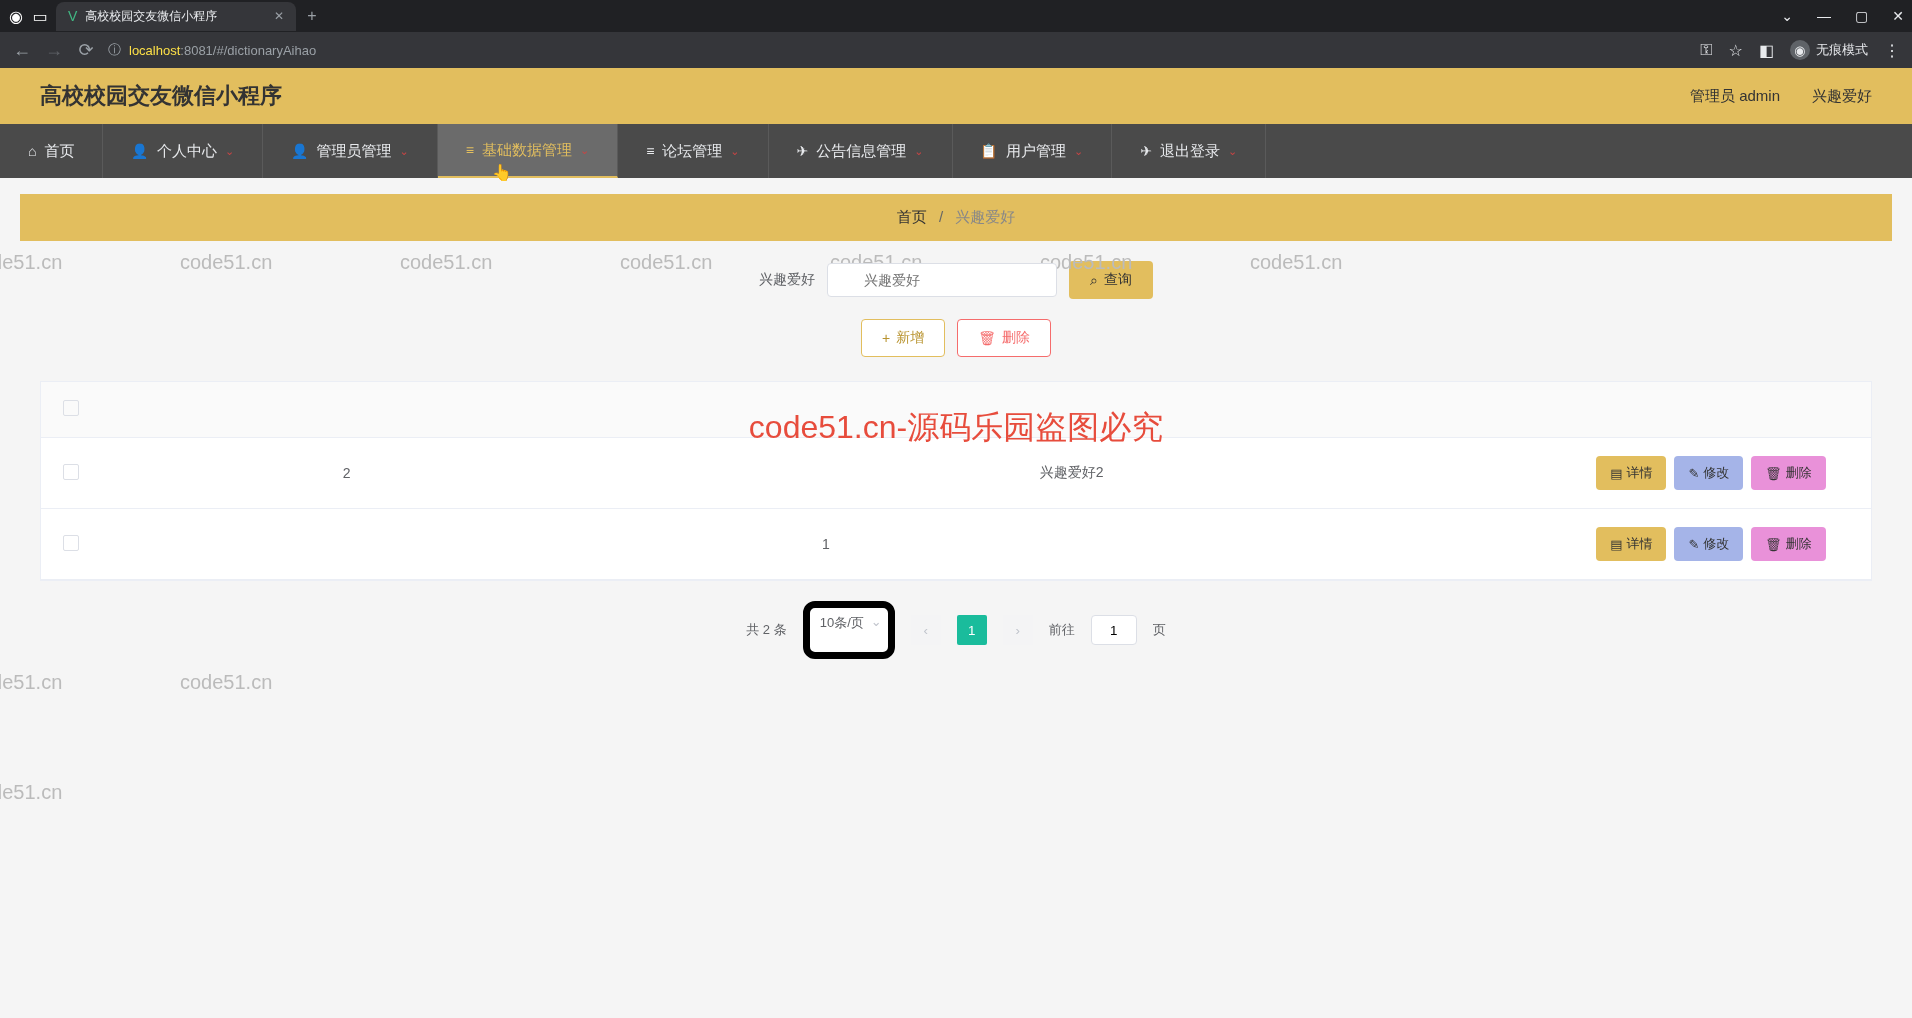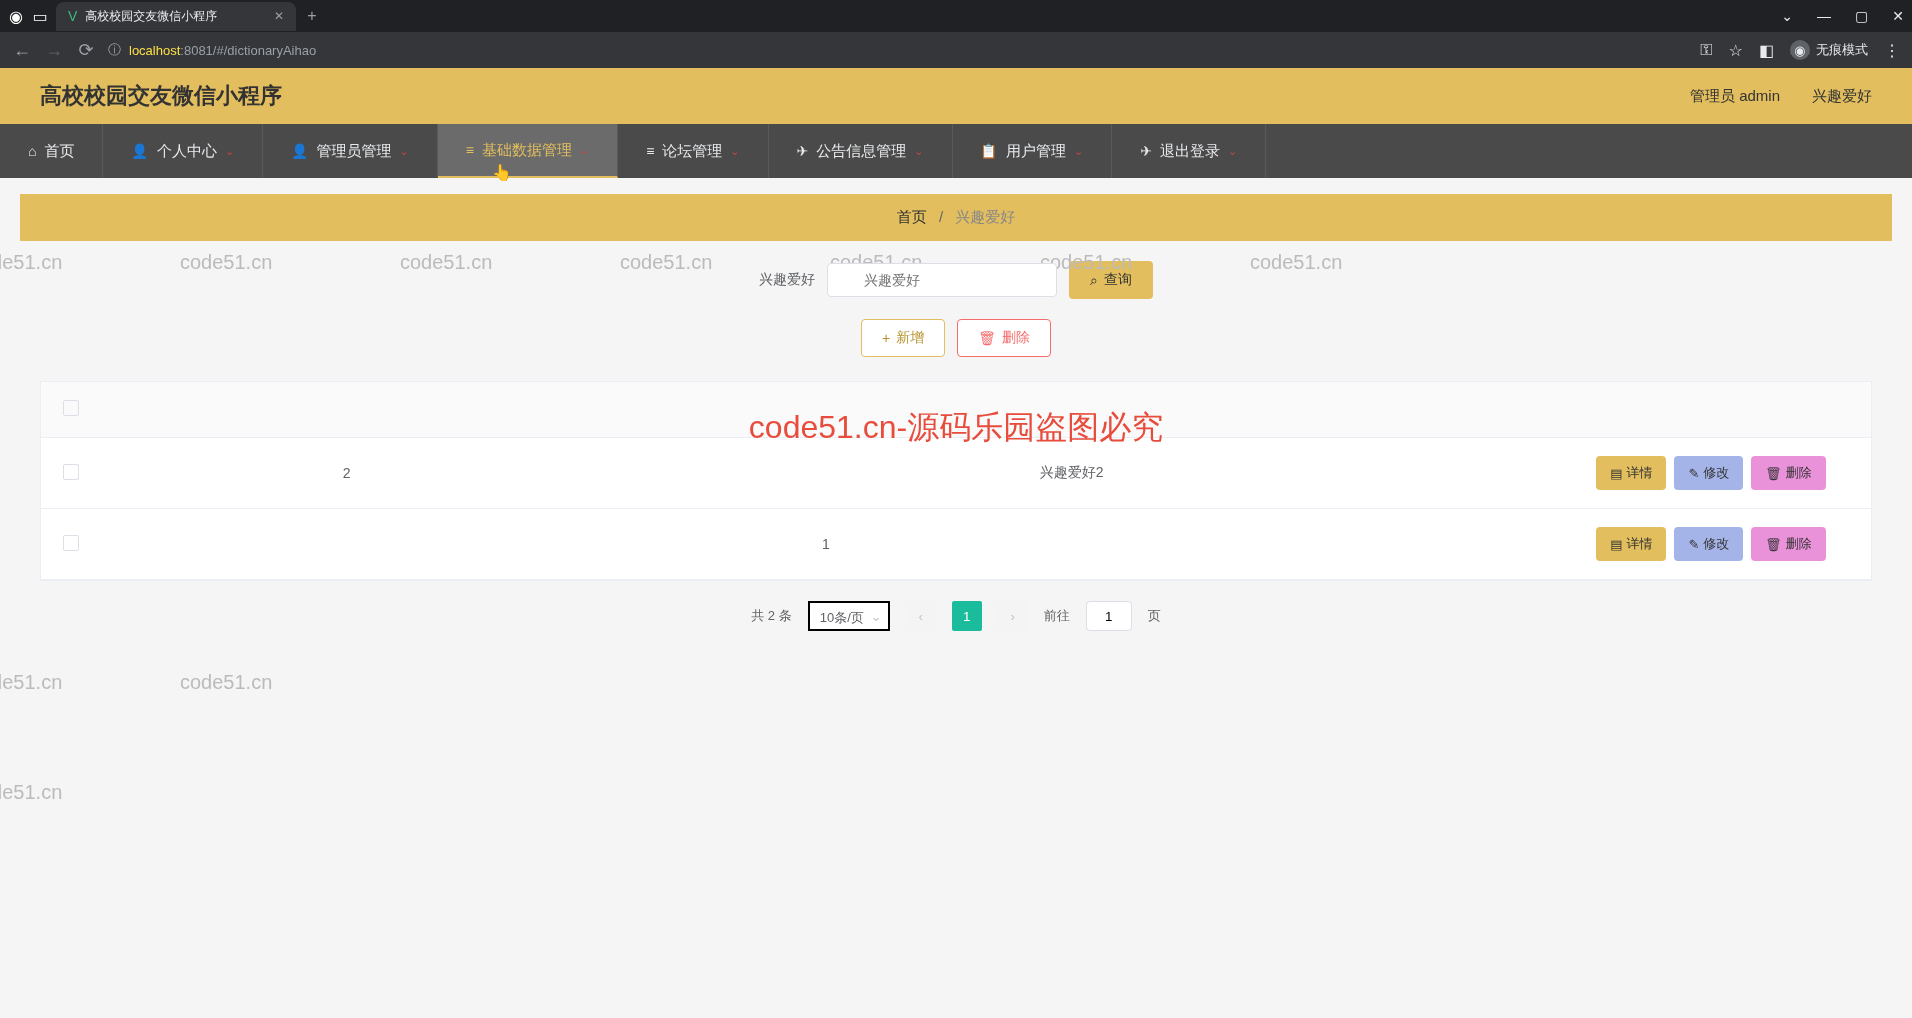--- a/index.html
+++ b/index.html
@@ -51,21 +51,21 @@
 .col-ops{width:320px}
 .sort-ico{color:#c0c4cc;font-size:11px;margin-left:4px}
 .trow{display:flex;border-bottom:1px solid #ebeef5;align-items:center}
 .chk{width:16px;height:16px;border:1px solid #dcdfe6;border-radius:2px;display:inline-block}
 .ops{display:flex;gap:8px;justify-content:center}
 .btn-sm{padding:8px 14px;font-size:13px;border-radius:4px;cursor:pointer;display:inline-flex;align-items:center;gap:4px;border:none}
 .btn-detail{background:#e2be5e;color:#333}
 .btn-edit{background:#a5b4e8;color:#333}
 .btn-delete{background:#e991d9;color:#333}
 .pagination{display:flex;justify-content:center;align-items:center;gap:16px;margin-top:20px;font-size:13px;color:#606266}
-.page-select{border:2px solid #000000;border-radius:0;padding:6px 24px 2px 10px;background:#fff;position:relative}
+.page-select{border:7px solid #000000;border-radius:12px;padding:6px 24px 20px 10px;background:#fff;position:relative}
 .pbtn{width:30px;height:30px;border:none;background:#f4f4f5;color:#c0c4cc;border-radius:2px;cursor:pointer}
 .pbtn.active{background:#1abc9c;color:#fff}
 .page-input{width:46px;height:30px;border:1px solid #dcdfe6;border-radius:4px;text-align:center}
 .overlay-text{position:absolute;top:406px;left:50%;transform:translateX(-50%);color:#e74c3c;font-size:32px;font-weight:500;z-index:5;pointer-events:none;white-space:nowrap}
 .cursor{position:absolute;left:492px;top:163px;z-index:10;pointer-events:none;font-size:16px}
 </style>
 </head>
 <body>
 
 <div class="browser-chrome">

